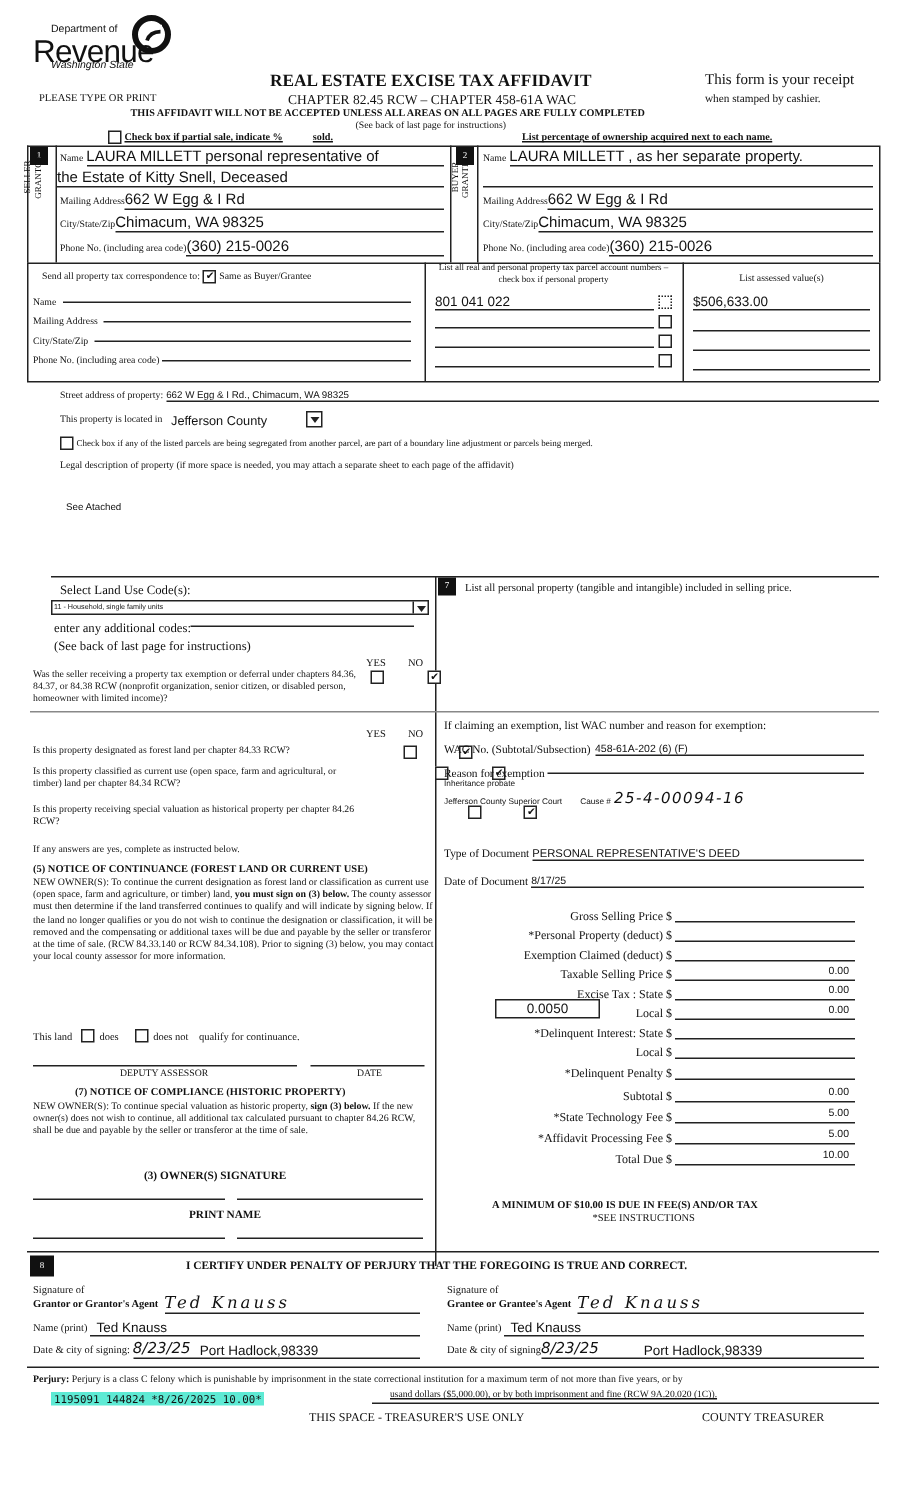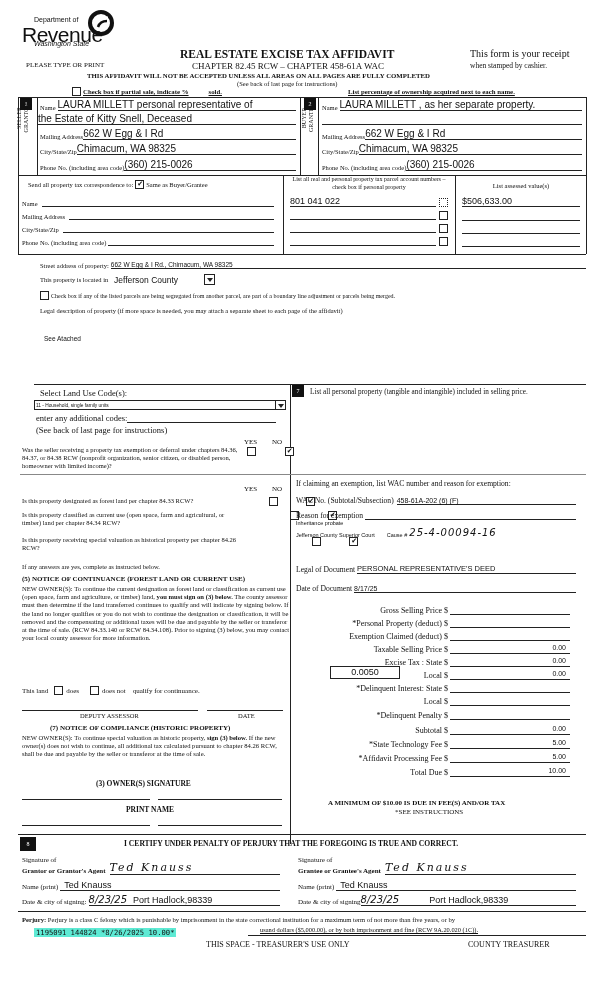--- a/index.html
+++ b/index.html
@@ -7,21 +7,21 @@
 .abs{position:absolute}
 .sans{font-family:"Liberation Sans",sans-serif}
 .hw{font-family:"Liberation Sans",sans-serif;font-size:10px;color:#111}
 .ul{border-bottom:1px solid #222}
 .box{display:inline-block;width:9px;height:9px;border:1px solid #222;vertical-align:middle;background:#fff;position:relative}
 .box.chk::after{content:"\2714";position:absolute;left:1px;top:-2px;font-size:7px;line-height:10px}
 .num{background:#111;color:#fff;font-size:6px;width:12px;height:12px;text-align:center;line-height:12px;display:inline-block}
 .vline{position:absolute;border-left:1px solid #222}
 .hline{position:absolute;border-top:1px solid #222}
 .lbl{font-size:7px}
-.row{position:absolute;display:flex;align-items:flex-end}
+.row{position:absolute;display:flex;align-items:center}
 .dd{display:inline-block;width:11px;height:11px;border:1px solid #222;position:relative;vertical-align:middle}
 .dd::after{content:"";position:absolute;left:2px;top:3px;border-left:3px solid transparent;border-right:3px solid transparent;border-top:4px solid #222}
 .fee-row{position:absolute;left:290px;width:290px;display:flex;align-items:flex-end;height:13px}
 .fee-lbl{width:160px;text-align:right;font-size:8px;padding-right:2px}
 .fee-val{flex:1;border-bottom:1px solid #222;text-align:right;font-family:"Liberation Sans",sans-serif;font-size:7px;padding-right:4px;height:10px;margin-right:10px}
 .yn{position:absolute;font-size:7px}
 .q{position:absolute;left:22px;width:220px;font-size:6.5px;line-height:8px}
 </style>
 </head>
 <body>
@@ -262,21 +262,21 @@
   <span style="font-size:7.6px;margin-right:2px">Reason for exemption</span>
     <span class="ul" style="flex:1;height:1px"></span>
 </div>
 <div class="abs sans" style="left:296px;top:520px;font-size:5.5px">Inheritance probate</div>
 <div class="abs sans" style="left:296px;top:527px;display:flex;align-items:flex-end">
   <span style="font-size:5.5px;margin-right:12px">Jefferson County Superior Court</span>
   <span style="font-size:5.5px;margin-right:2px">Cause #</span>
   <span style="font-family:'DejaVu Sans',sans-serif;font-size:10px;font-style:italic;letter-spacing:1px">25-4-00094-16</span>
 </div>
 <div class="row" style="left:296px;top:563px;width:280px;height:11px">
-  <span style="font-size:7.6px;margin-right:2px">Legal of Document</span>
+  <span style="font-size:7.6px;margin-right:2px">Type of Document</span>
   <span class="sans ul" style="flex:1;font-size:7.5px">PERSONAL REPRESENTATIVE'S DEED</span>
 </div>
 <div class="row" style="left:296px;top:582px;width:280px;height:11px">
   <span style="font-size:7.6px;margin-right:2px">Date of Document</span>
   <span class="sans ul" style="flex:1;font-size:7px">8/17/25</span>
 </div>
 
 
 <div class="fee-row" style="top:602px">
     <span class="fee-lbl">Gross Selling Price $</span>

